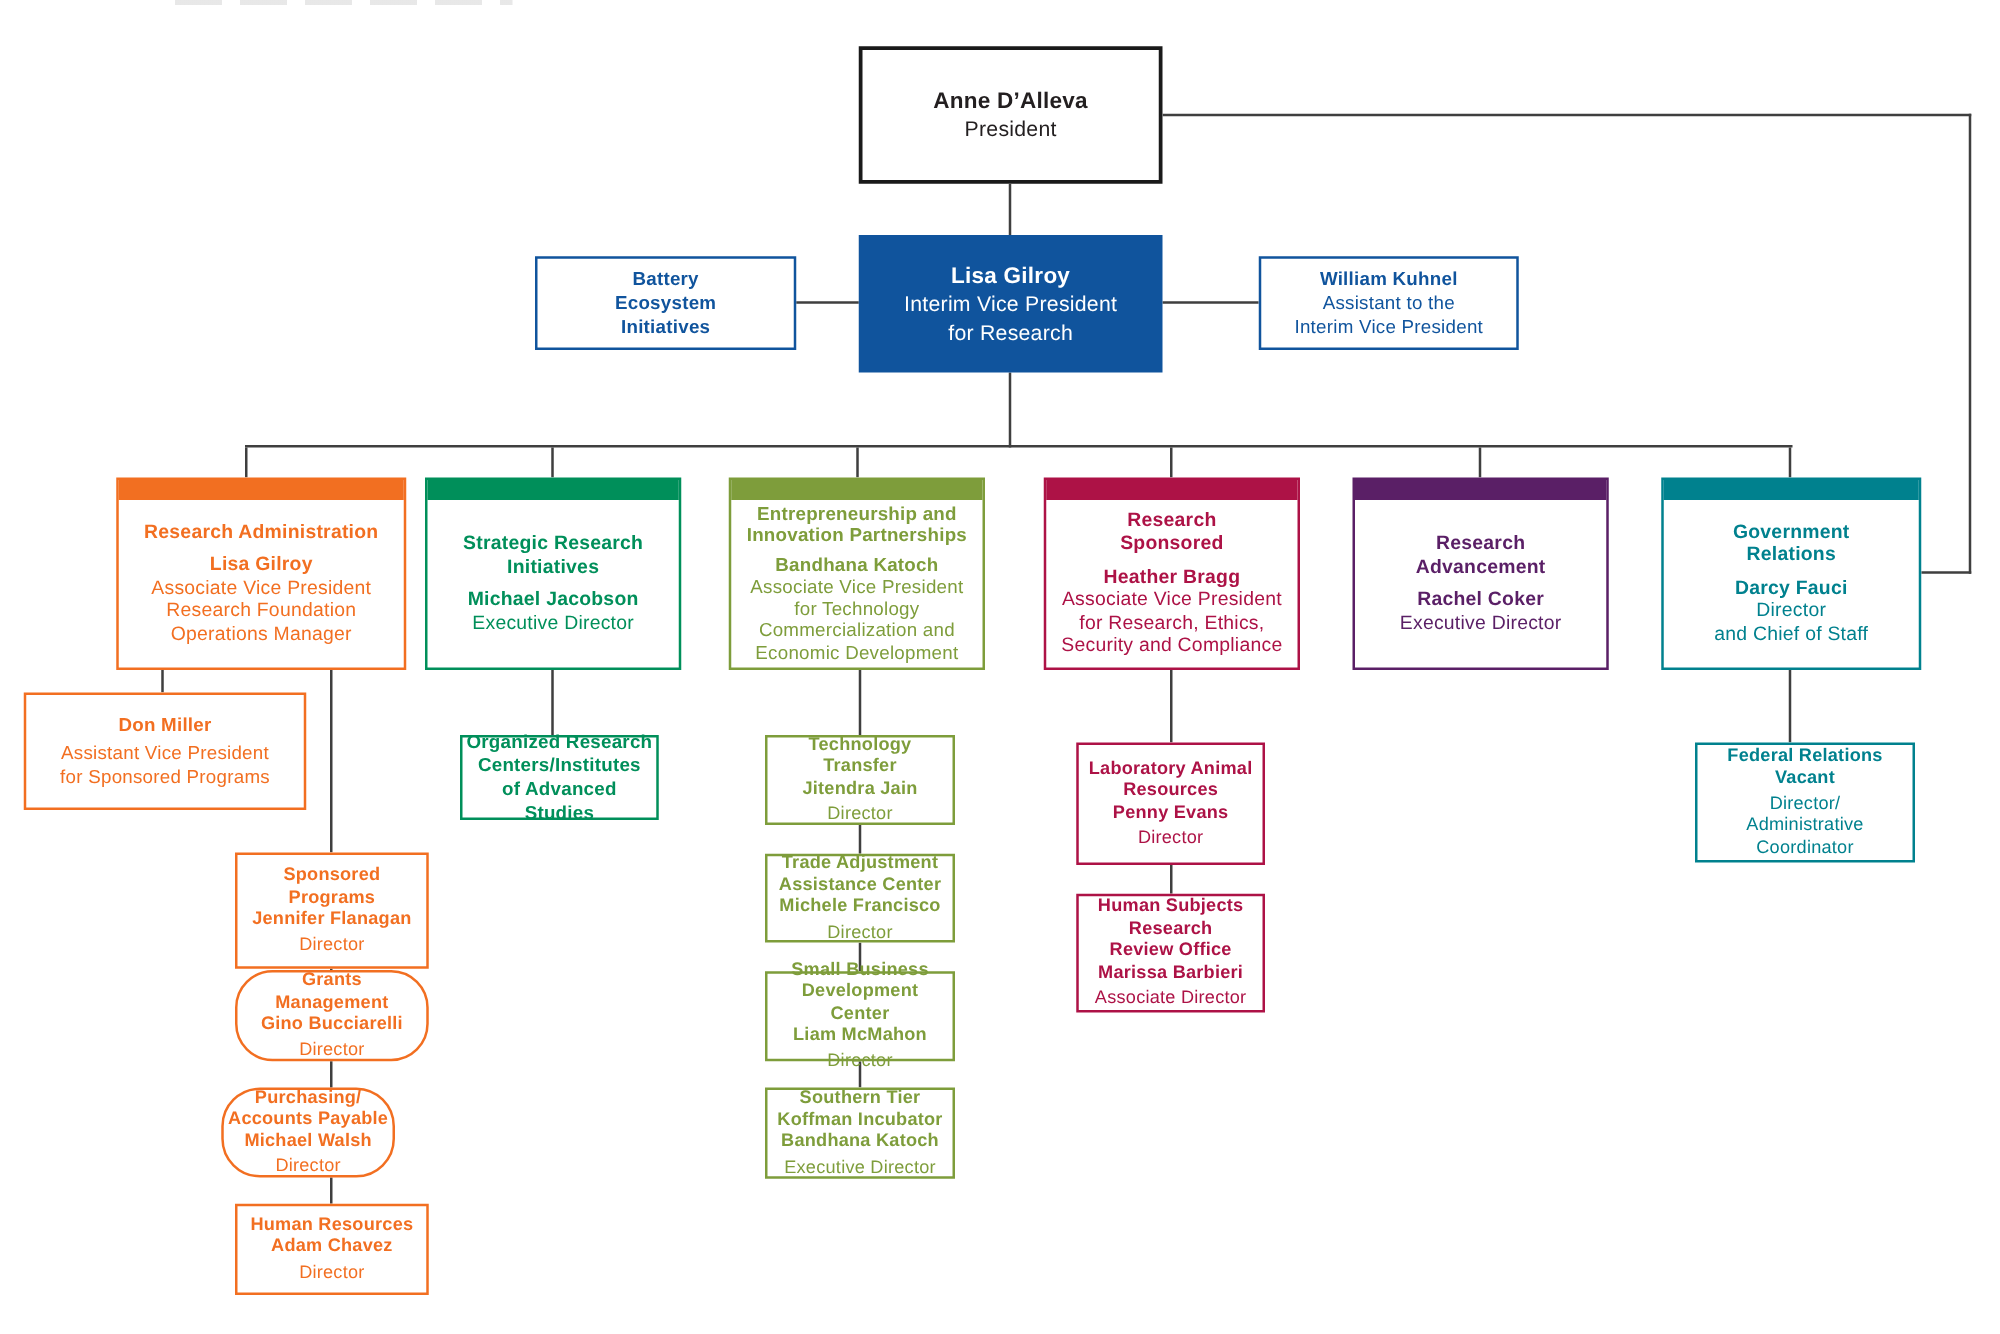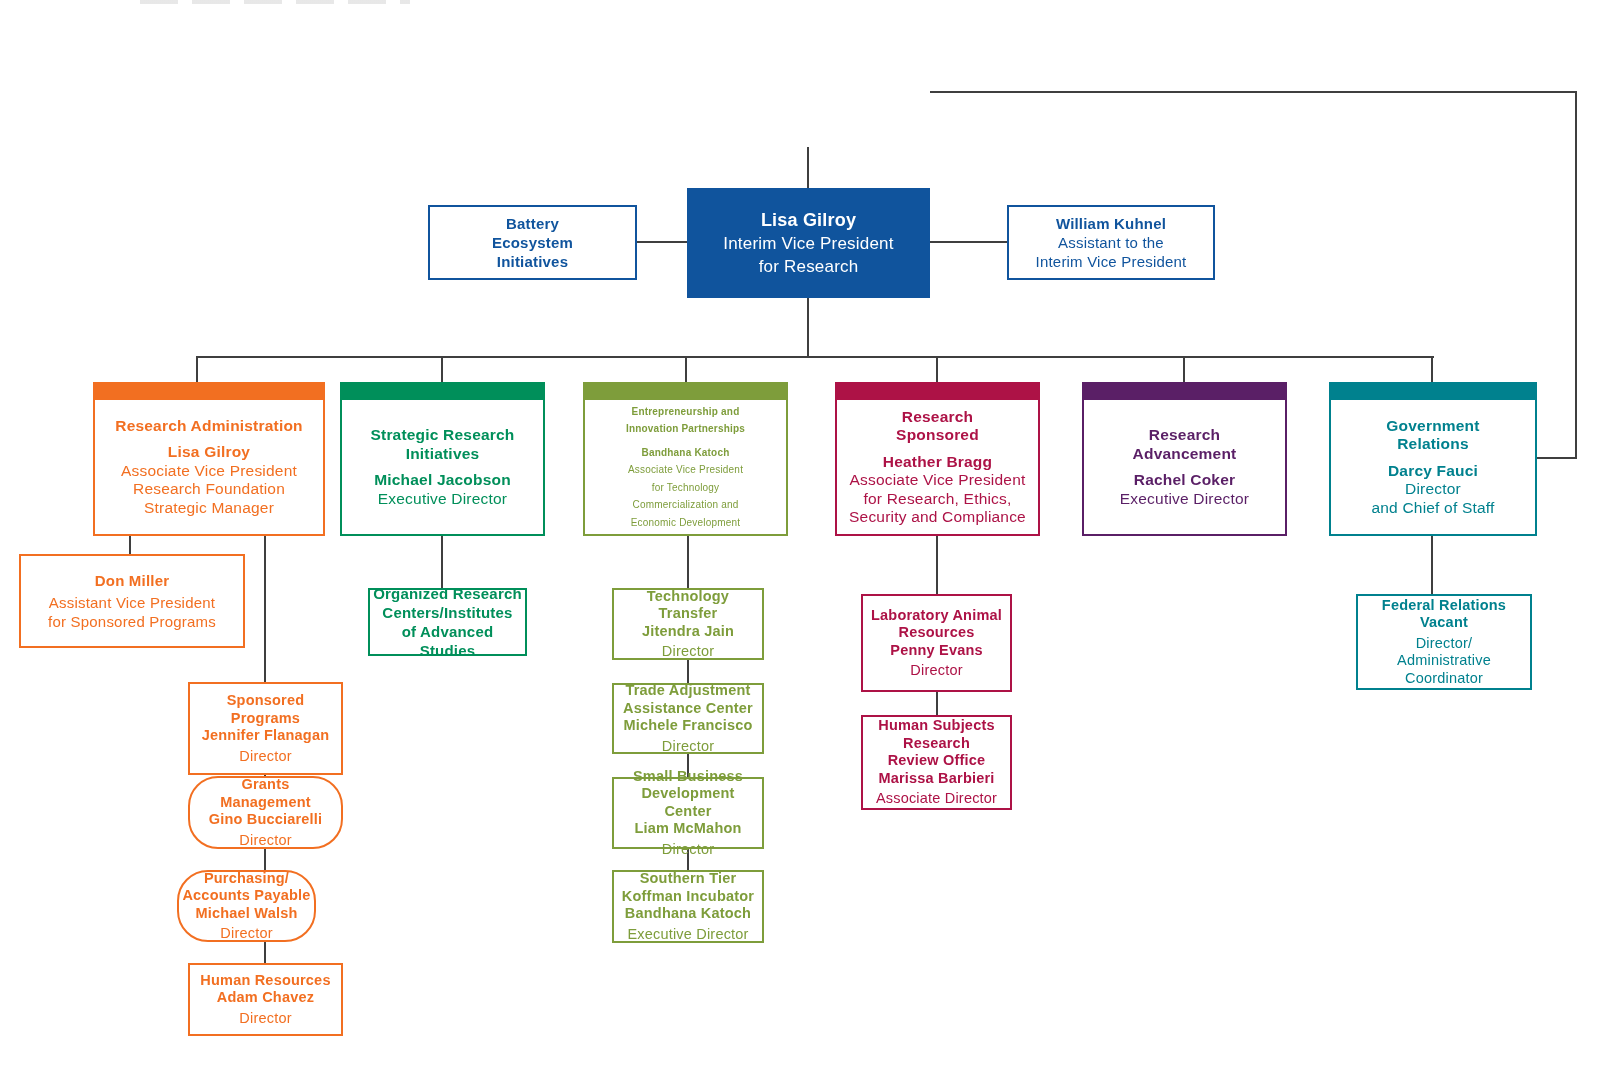--- a/index.html
+++ b/index.html
@@ -62,20 +62,24 @@
   <i class="line" style="left:264px;top:942px;width:2px;height:21px;"></i>
   <i class="line" style="left:441px;top:536px;width:2px;height:52px;"></i>
   <i class="line" style="left:687px;top:536px;width:2px;height:52px;"></i>
   <i class="line" style="left:687px;top:660px;width:2px;height:23px;"></i>
   <i class="line" style="left:687px;top:754px;width:2px;height:23px;"></i>
   <i class="line" style="left:687px;top:849px;width:2px;height:21px;"></i>
   <i class="line" style="left:936px;top:536px;width:2px;height:58px;"></i>
   <i class="line" style="left:936px;top:692px;width:2px;height:23px;"></i>
   <i class="line" style="left:1431px;top:536px;width:2px;height:58px;"></i>
 
+  <div class="box president" style="left:687px;top:37px;width:243px;height:110px;">
+    <div class="b">Anne D’Alleva</div>
+    <div class="sub-t">President</div>
+  </div>
 
   <div class="box vp" style="left:687px;top:188px;width:243px;height:110px;">
     <div class="nm">Lisa Gilroy</div>
     <div>Interim Vice President</div>
     <div>for Research</div>
   </div>
 
   <div class="box outline-blue" style="left:408px;top:205px;width:209px;height:75px;margin-left:20px;">
     <div class="b">Battery</div>
     <div class="b">Ecosystem</div>
@@ -89,38 +93,38 @@
   </div>
 
   <div class="box dept" style="left:93px;top:382px;width:232px;height:154px;align-items:center;--c:var(--orange);">
     <div class="band"></div>
     <div class="dept-body">
       <div class="b">Research Administration</div>
       <div class="tgap"></div>
       <div class="b">Lisa Gilroy</div>
       <div>Associate Vice President</div>
       <div>Research Foundation</div>
-      <div>Strategic Manager</div>
+      <div>Operations Manager</div>
     </div>
   </div>
 
   <div class="box dept" style="left:340px;top:382px;width:205px;height:154px;align-items:center;--c:var(--green);">
     <div class="band"></div>
     <div class="dept-body">
       <div class="b">Strategic Research</div>
       <div class="b">Initiatives</div>
       <div class="tgap"></div>
       <div class="b">Michael Jacobson</div>
       <div>Executive Director</div>
     </div>
   </div>
 
   <div class="box dept" style="left:583px;top:382px;width:205px;height:154px;--c:var(--olive);">
     <div class="band"></div>
-    <div class="dept-body" style="font-size:10px;line-height:17.5px;">
+    <div class="dept-body" style="font-size:15px;line-height:17.5px;">
       <div class="b">Entrepreneurship and</div>
       <div class="b">Innovation Partnerships</div>
       <div class="tgap" style="height:6px;"></div>
       <div class="b">Bandhana Katoch</div>
       <div>Associate Vice President</div>
       <div>for Technology</div>
       <div>Commercialization and</div>
       <div>Economic Development</div>
     </div>
   </div>

